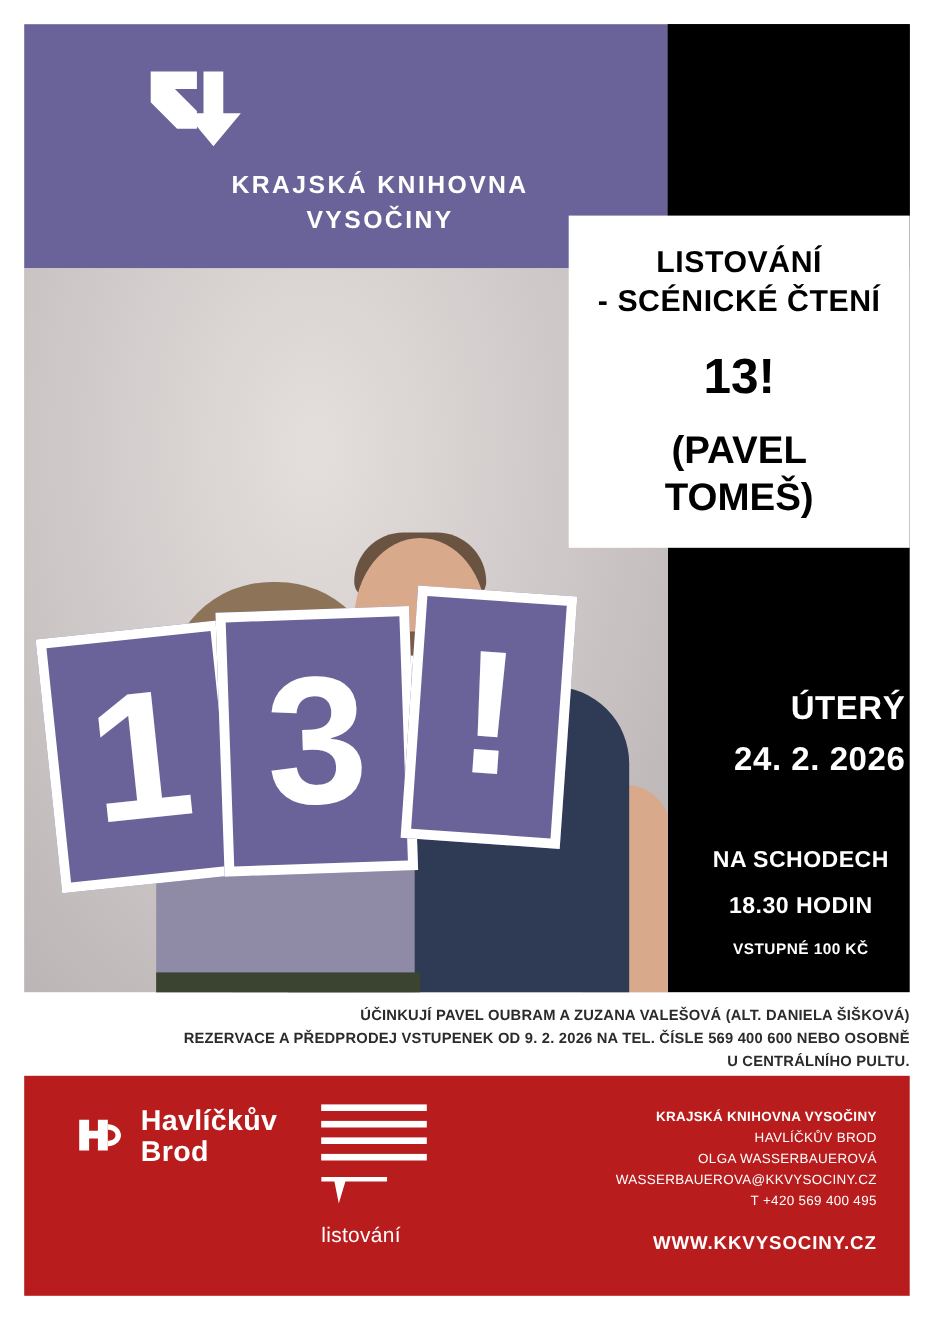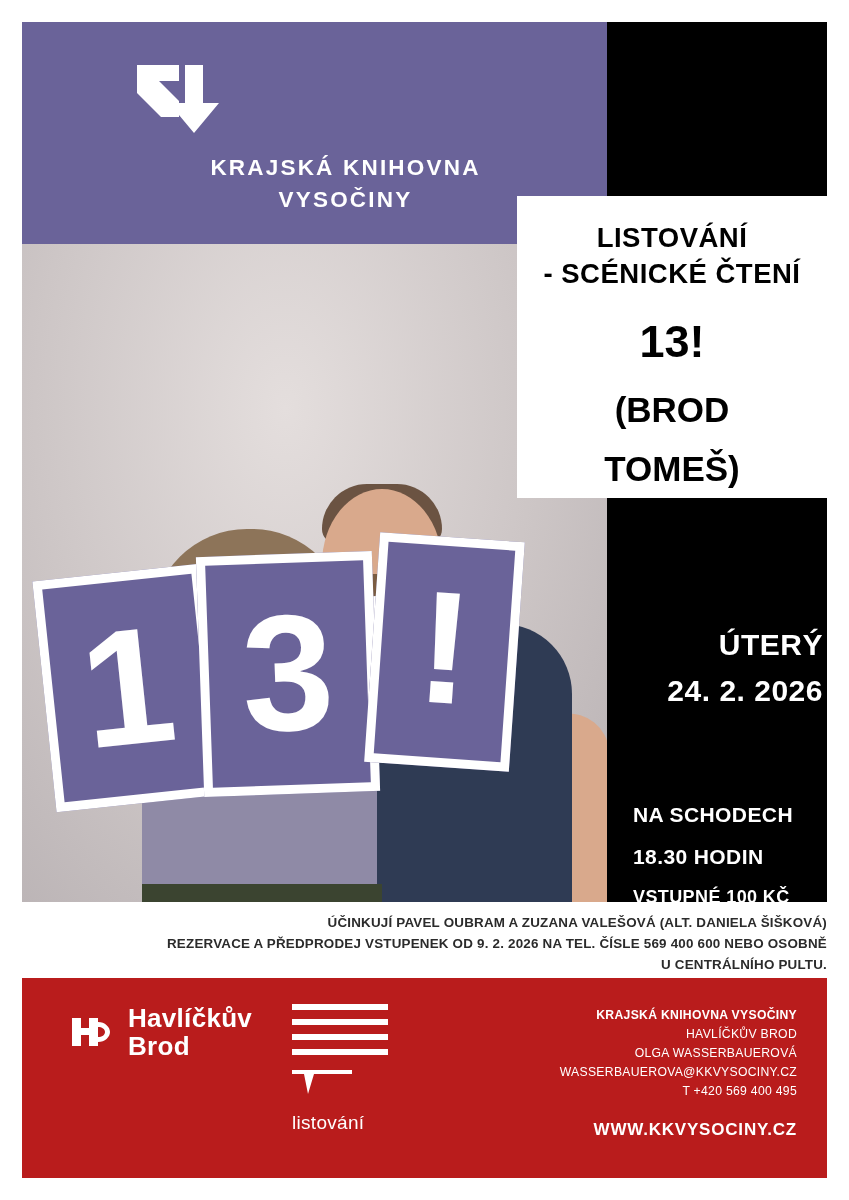--- a/index.html
+++ b/index.html
@@ -294,37 +294,36 @@
     font-size: 30px;
     font-weight: bold;
     margin-top: 12px;
     letter-spacing: 0.5px;
   }
   .where {
     position: absolute;
     right: 26px;
     top: 770px;
     width: 190px;
-    text-align: left;
-    color: #ffffff;
-    margin-top: 33px;
+    text-align: center;
+    color: #ffffff;
   }
   .where .place {
     font-size: 21px;
     font-weight: bold;
     letter-spacing: 0.4px;
   }
   .where .time {
     font-size: 21px;
     font-weight: bold;
     margin-top: 18px;
     letter-spacing: 0.4px;
   }
   .where .price {
-    font-size: 18px;
+    font-size: 14px;
     font-weight: bold;
     margin-top: 18px;
     letter-spacing: 0.4px;
   }
 
   
   .note {
     position: absolute;
     left: 22px;
     top: 912px;
@@ -512,22 +511,22 @@
       <div class="card card3">
         <span>!</span>
       </div>
     </div>
   </div>
 
   <div class="title-box">
     <div class="title-line1">LISTOVÁNÍ</div>
     <div class="title-line1">- SCÉNICKÉ ČTENÍ</div>
     <div class="title-number">13!</div>
-    <div class="title-author">(BROD</div>
-    <div class="title-author" style="margin-top:16px">TOMEŠ)</div>
+    <div class="title-author">(PAVEL</div>
+    <div class="title-author" style="margin-top:0">TOMEŠ)</div>
   </div>
 
   <div class="when">
     <div class="day">ÚTERÝ</div>
     <div class="date">24. 2. 2026</div>
   </div>
 
   <div class="where">
     <div class="place">NA SCHODECH</div>
     <div class="time">18.30 HODIN</div>

